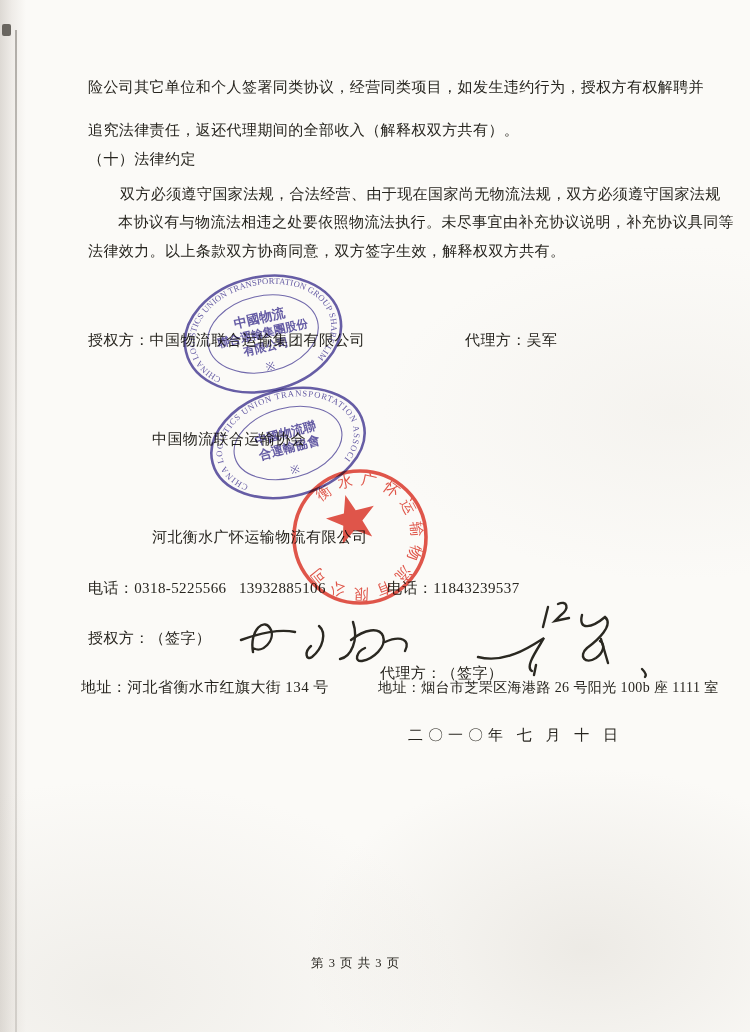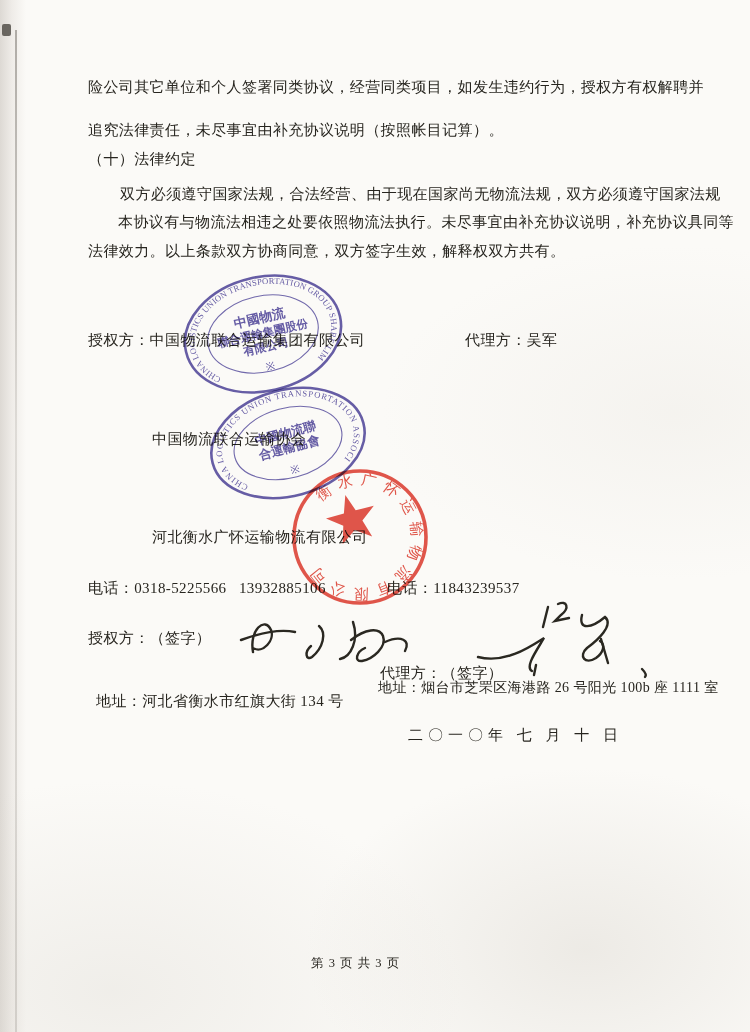--- a/index.html
+++ b/index.html
@@ -34,35 +34,35 @@
 </style>
 </head>
 <body>
 
 <div id="paper">
 
   <div class="edge-line"></div>
   <div class="speck"></div>
 
   <div class="line" style="left:88px;top:80px;">险公司其它单位和个人签署同类协议，经营同类项目，如发生违约行为，授权方有权解聘并</div>
-  <div class="line" style="left:88px;top:123px;">追究法律责任，未尽事宜由补充协议说明（按照帐目记算）。</div>
+  <div class="line" style="left:88px;top:123px;">追究法律责任，返还代理期间的全部收入（解释权双方共有）。</div>
   <div class="line" style="left:88px;top:152px;font-family:Liberation Serif, serif;">（十）法律约定</div>
   <div class="line" style="left:120px;top:187px;">双方必须遵守国家法规，合法经营、由于现在国家尚无物流法规，双方必须遵守国家法规</div>
   <div class="line" style="left:72px;top:215px;margin-left:46px;">本协议有与物流法相违之处要依照物流法执行。未尽事宜由补充协议说明，补充协议具同等</div>
   <div class="line" style="left:88px;top:244px;">法律效力。以上条款双方协商同意，双方签字生效，解释权双方共有。</div>
 
   <div class="line" style="left:88px;top:333px;">授权方：中国物流联合运输集团有限公司</div>
   <div class="line" style="left:465px;top:333px;">代理方：吴军</div>
   <div class="line" style="left:152px;top:432px;">中国物流联合运输协会</div>
   <div class="line" style="left:152px;top:530px;">河北衡水广怀运输物流有限公司</div>
   <div class="line" style="left:88px;top:581px;">电话：0318-5225566   13932885106</div>
   <div class="line" style="left:387px;top:581px;">电话：11843239537</div>
   <div class="line" style="left:88px;top:631px;">授权方：（签字）</div>
   <div class="line" style="left:380px;top:666px;">代理方：（签字）</div>
-  <div class="line" style="left:96px;top:680px;margin-top:14px;">地址：河北省衡水市红旗大街 134 号</div>
+  <div class="line" style="left:81px;top:680px;">地址：河北省衡水市红旗大街 134 号</div>
   <div class="line" style="left:378px;top:681px;font-size:14px;">地址：烟台市芝罘区海港路 26 号阳光 100b 座 1111 室</div>
   <div class="line" style="left:408px;top:728px;letter-spacing:5px;">二〇一〇年 七 月 十 日</div>
 
   <div class="line" style="left:311px;top:957px;font-size:12.5px;letter-spacing:1px;">第 3 页 共 3 页</div>
 
   <div class="stamp" style="left:178px;top:272px;width:170px;height:124px;transform:rotate(-13deg);">
     <svg width="170" height="124" viewBox="0 0 170 124">
       <ellipse cx="85" cy="62" rx="79" ry="57" fill="none" stroke="#5b51a3" stroke-width="2.6" opacity="0.92"></ellipse>
       <ellipse cx="85" cy="62" rx="56" ry="38" fill="none" stroke="#5b51a3" stroke-width="1.1" opacity="0.85"></ellipse>
       <defs>

